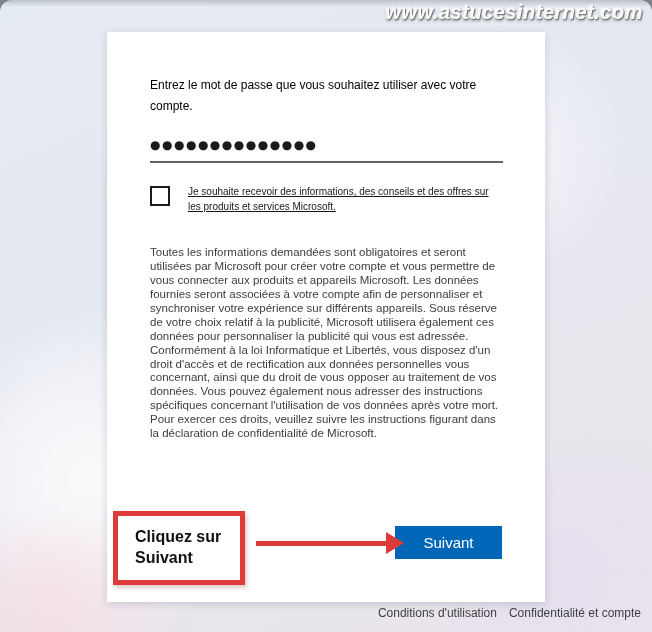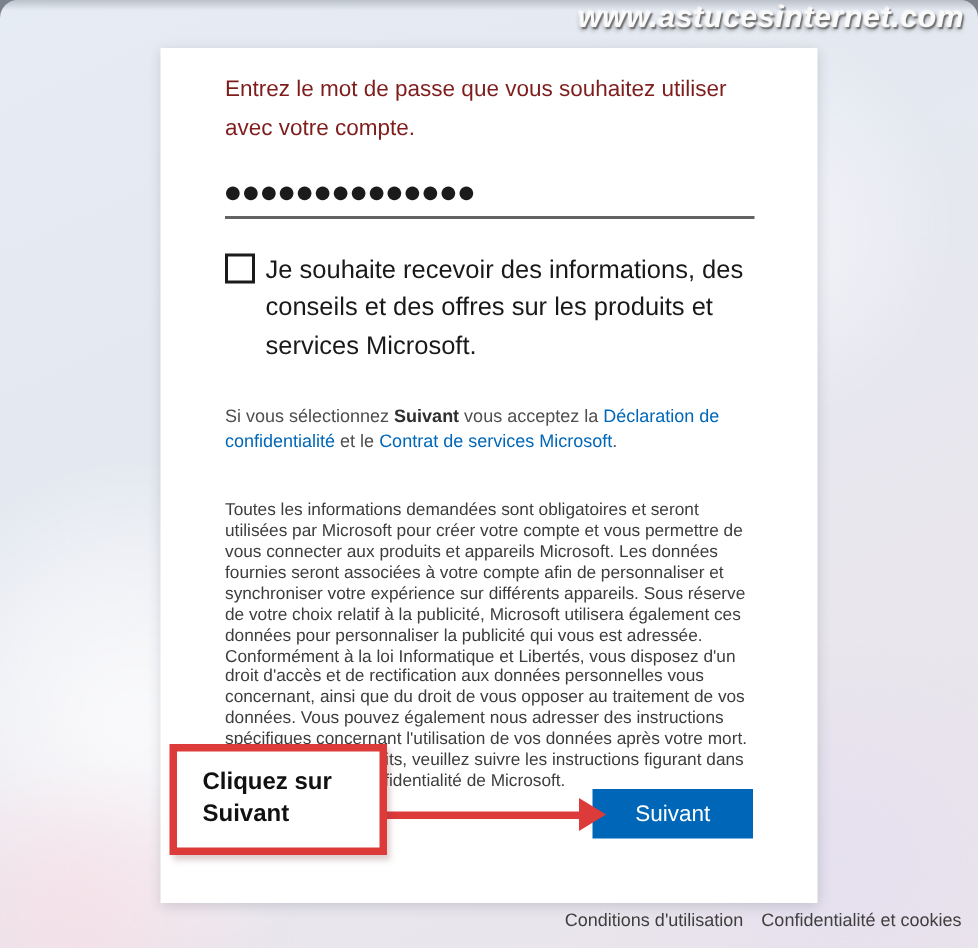--- a/index.html
+++ b/index.html
@@ -39,43 +39,44 @@
 
   .card {
     position: absolute; left: 107px; top: 32px;
     width: 438px; height: 570px;
     background: #ffffff;
     box-shadow: 0 2px 8px rgba(40,50,70,0.18);
     padding: 15px 42px 0 43px;
     z-index: 2;
   }
   .heading {
-    font-size: 15px; line-height: 1.72; color: #7f1d1d;
+    font-size: 12px; line-height: 1.72; color: #000000;
     margin-right: -10px;
+    margin-top: 28px;
   }
   .password-field {
     margin-top: 16px;
     height: 31px;
     border-bottom: 2px solid #636363;
     cursor: text;
   }
   .password-dots {
     font-family: "DejaVu Sans", sans-serif;
     font-size: 12px; letter-spacing: 1.5px; color: #1b1b1b;
     line-height: 26px;
   }
   .checkbox-row { display: flex; margin-top: 21px; }
   .checkbox {
     width: 20px; height: 20px; flex: 0 0 20px;
     border: 2px solid #1b1b1b; background: #fff;
     margin-top: 2px; cursor: pointer;
   }
   .checkbox-label {
-    margin-left: 7px; width: 332px;
-    font-size: 17px; line-height: 1.5; color: #191919;
+    margin-left: 18px; width: 332px;
+    font-size: 10px; line-height: 1.5; color: #191919; text-decoration: underline;
   }
   .consent {
     margin-top: 26px;
     font-size: 12px; line-height: 1.38; color: #4e4e4e;
   }
   .consent b { color: #2e2e2e; }
   .link { color: var(--link-blue, #0067b8); text-decoration: none; cursor: pointer; }
   .legal {
     margin-top: 32px;
     font-size: 11.5px; line-height: 1.21; color: #3d3d3d;
@@ -85,22 +86,22 @@
   .next-btn {
     position: absolute; left: 288px; top: 494px;
     width: 107px; height: 33px;
     background: var(--accent-blue, #0067b8);
     color: #ffffff; border: none;
     font-family: "Liberation Sans", sans-serif;
     font-size: 15px; cursor: pointer;
   }
 
   .callout {
-    position: absolute; left: 113px; top: 496px;
-    width: 145px; height: 74px;
+    position: absolute; left: 113px; top: 511px;
+    width: 132px; height: 74px;
     background: #ffffff;
     border: 5px solid var(--annotation-red, #dd3a3a);
     box-shadow: 2px 3px 4px rgba(120,60,60,0.25);
     z-index: 6;
     padding: 11px 6px 0 17px;
   }
   .callout span {
     font-size: 16px; font-weight: bold; color: #111;
     line-height: 1.3; display: block; width: 105px;
   }
@@ -146,33 +147,30 @@
 
     <div class="password-field">
       <span class="password-dots">●●●●●●●●●●●●●●</span>
     </div>
 
     <div class="checkbox-row">
       <span class="checkbox"></span>
       <span class="checkbox-label">Je souhaite recevoir des informations, des conseils et des offres sur les produits et services Microsoft.</span>
     </div>
 
-    <p class="consent">
-      <span>Si vous sélectionnez </span><b>Suivant</b><span> vous acceptez la </span><a class="link">Déclaration de confidentialité</a><span> et le </span><a class="link">Contrat de services Microsoft</a><span>.</span>
-    </p>
 
     <p class="legal">Toutes les informations demandées sont obligatoires et seront utilisées par Microsoft pour créer votre compte et vous permettre de vous connecter aux produits et appareils Microsoft. Les données fournies seront associées à votre compte afin de personnaliser et synchroniser votre expérience sur différents appareils. Sous réserve de votre choix relatif à la publicité, Microsoft utilisera également ces données pour personnaliser la publicité qui vous est adressée.</p>
     <p class="legal">Conformément à la loi Informatique et Libertés, vous disposez d'un droit d'accès et de rectification aux données personnelles vous concernant, ainsi que du droit de vous opposer au traitement de vos données. Vous pouvez également nous adresser des instructions spécifiques concernant l'utilisation de vos données après votre mort. Pour exercer ces droits, veuillez suivre les instructions figurant dans la déclaration de confidentialité de Microsoft.</p>
 
     <button class="next-btn">Suivant</button>
   </div>
 
   <div class="callout">
     <span>Cliquez sur Suivant</span>
   </div>
   <div class="arrow-line"></div>
   <div class="arrow-head"></div>
 
   <div class="footer">
     <a>Conditions d'utilisation</a>
-    <a>Confidentialité et cookies</a>
+    <a>Confidentialité et compte</a>
   </div>
 </div>
 
 </body></html>

